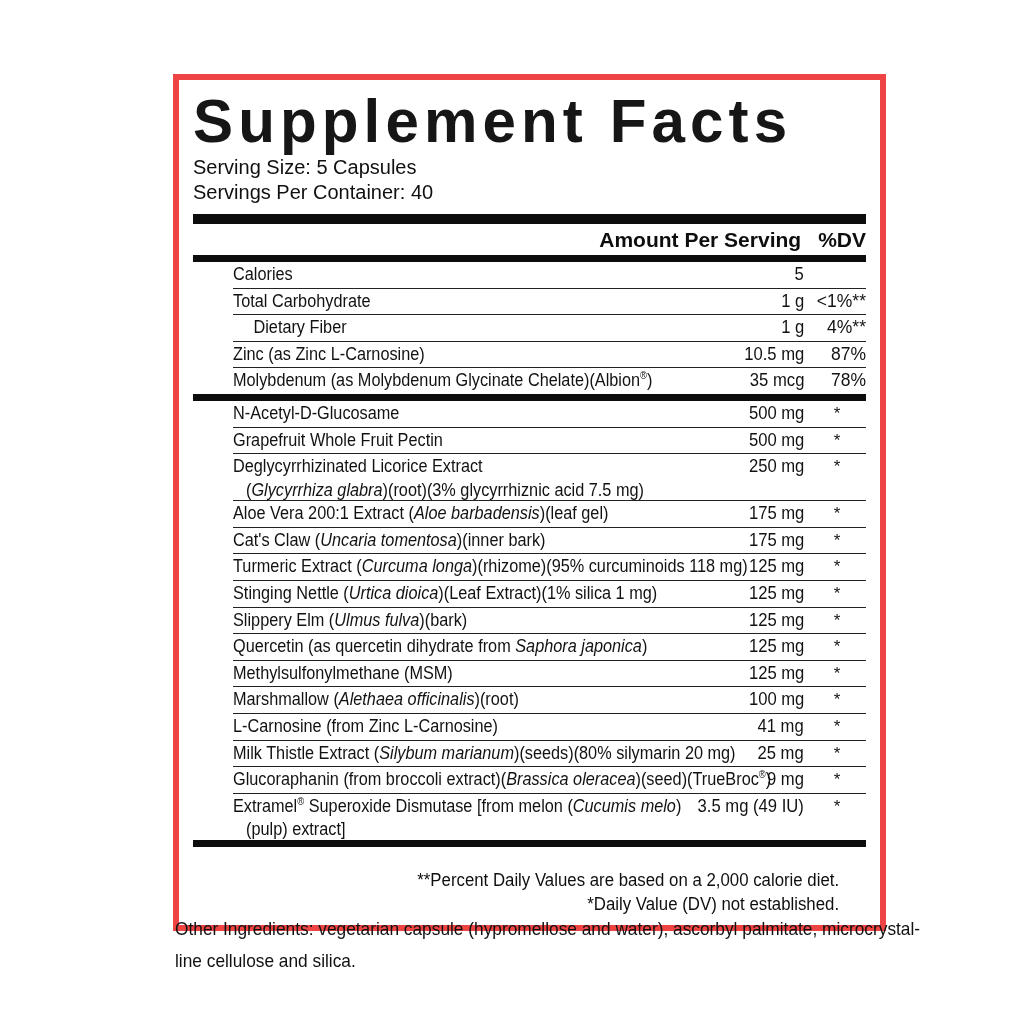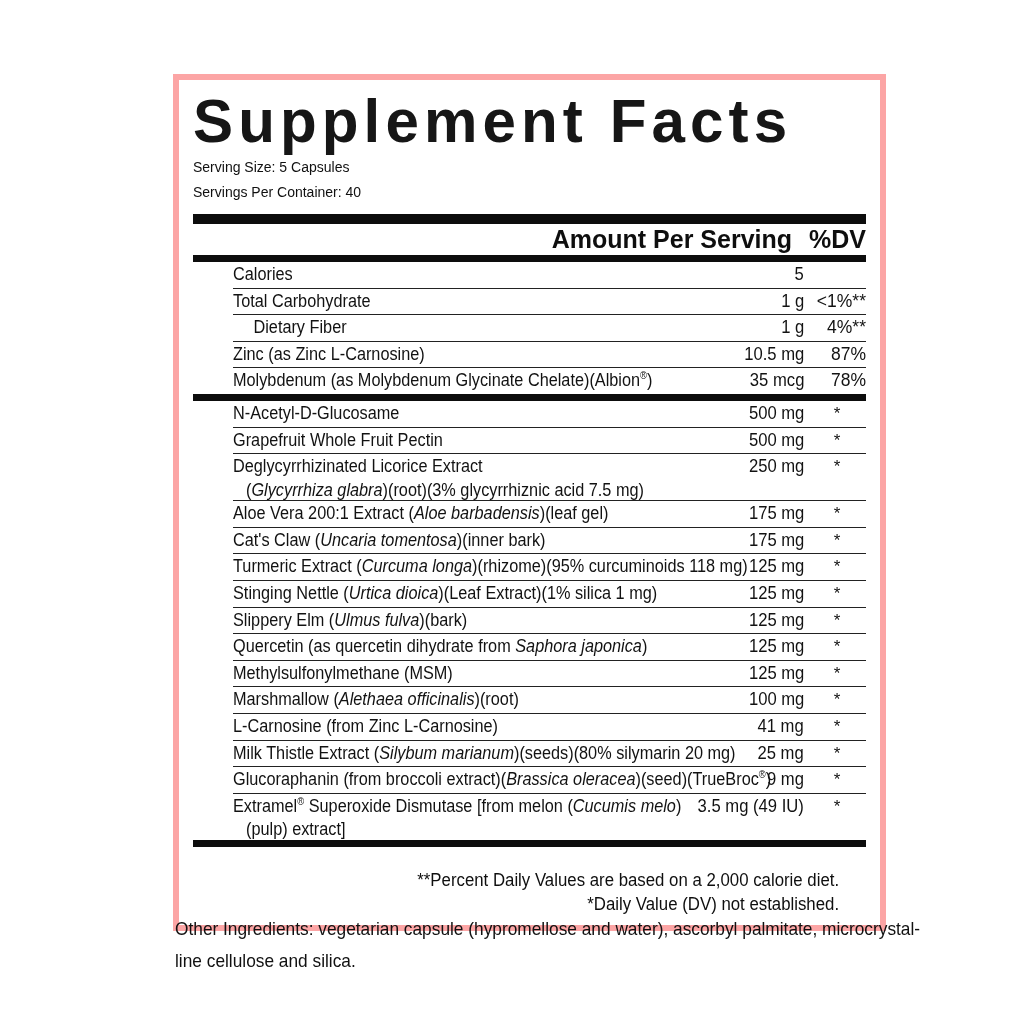--- a/index.html
+++ b/index.html
@@ -17,56 +17,56 @@
     width: 1028px;
     height: 1028px;
     background: #ffffff;
     overflow: hidden;
   }
   .panel {
     position: absolute;
     left: 173px;
     top: 74px;
     width: 673px;
-    border: 6px solid #fca5a5;
+    border: 6px solid #ef4444;
     background: #ffffff;
     padding: 6px 14px 0 14px;
     box-sizing: content-box;
   }
   .title {
     font-size: 61px;
     font-weight: 700;
     letter-spacing: 0.085em;
     line-height: 62px;
     white-space: nowrap;
     margin: 4px 0 0 0;
     color: #161616;
     transform: scaleX(0.985);
     transform-origin: left center;
   }
   .serving-line {
-    font-size: 14px;
+    font-size: 20px;
     line-height: 25px;
     font-weight: 400;
     color: #101010;
     white-space: nowrap;
   }
   .serving-block { margin-top: 3px; }
   .bar { background: #0d0d0d; width: 100%; }
   .bar-thick  { height: 10px; margin-top: 9px; }
   .bar-header { height: 7px; }
   .bar-section{ height: 7px; }
   .col-header {
     display: flex;
     justify-content: flex-end;
     align-items: center;
     gap: 17px;
     height: 31px;
     font-weight: 700;
-    font-size: 25px;
+    font-size: 21px;
     color: #0e0e0e;
   }
   .rows { width: 100%; }
   .row {
     position: relative;
     border-bottom: 1.6px solid #222222;
     margin-left: 40px;
   }
   .rows .row:last-child { border-bottom: none; }
   .row .name {

